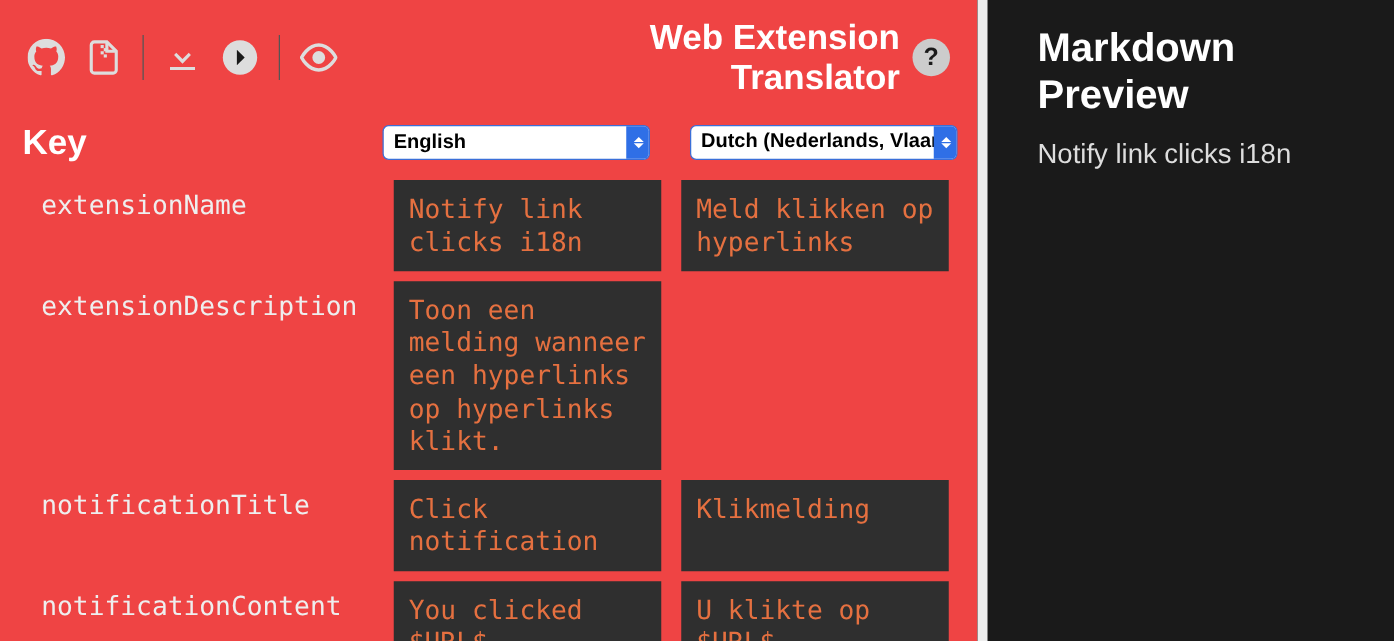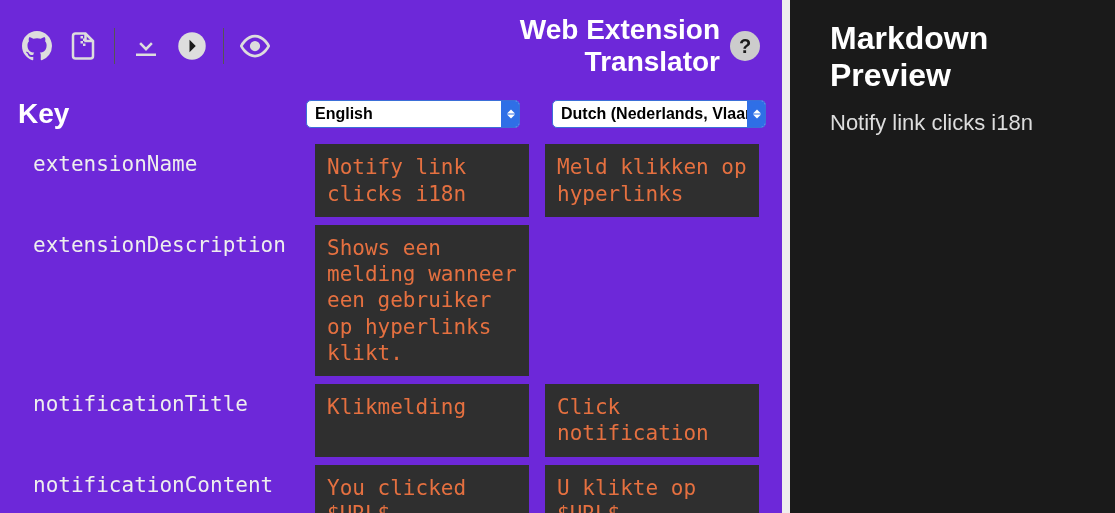--- a/index.html
+++ b/index.html
@@ -7,21 +7,21 @@
     margin: 0; padding: 0;
     background: #1a1a1a;
     color: #fff;
     font-family: -apple-system, BlinkMacSystemFont, "Helvetica Neue", Arial, sans-serif;
     width: 1115px; height: 513px;
     overflow: hidden;
   }
   .app { display: flex; height: 100%; }
   .left {
     width: 782px;
-    background: #6d28d9;
+    background: #ef4444;
     display: flex; flex-direction: column;
     position: relative;
   }
   .right {
     flex: 1;
     background: #1a1a1a;
     border-left: 8px solid #eee;
     padding: 20px 40px;
     position: relative;
   }
@@ -214,26 +214,26 @@
     </div>
 
     <div class="rows">
       <div class="row">
         <div class="key-cell">extensionName</div>
         <div class="val-cell">Notify link clicks i18n</div>
         <div class="val-cell">Meld klikken op hyperlinks</div>
       </div>
       <div class="row">
         <div class="key-cell">extensionDescription</div>
-        <div class="val-cell">Shows een melding wanneer een gebruiker op hyperlinks klikt.</div>
+        <div class="val-cell">Toon een melding wanneer een hyperlinks op hyperlinks klikt.</div>
       </div>
       <div class="row">
         <div class="key-cell">notificationTitle</div>
+        <div class="val-cell">Click notification</div>
         <div class="val-cell">Klikmelding</div>
-        <div class="val-cell">Click notification</div>
       </div>
       <div class="row">
         <div class="key-cell">notificationContent</div>
         <div class="val-cell">You clicked $URL$.</div>
         <div class="val-cell">U klikte op $URL$</div>
       </div>
     </div>
   </div>
 
   <div class="right">

